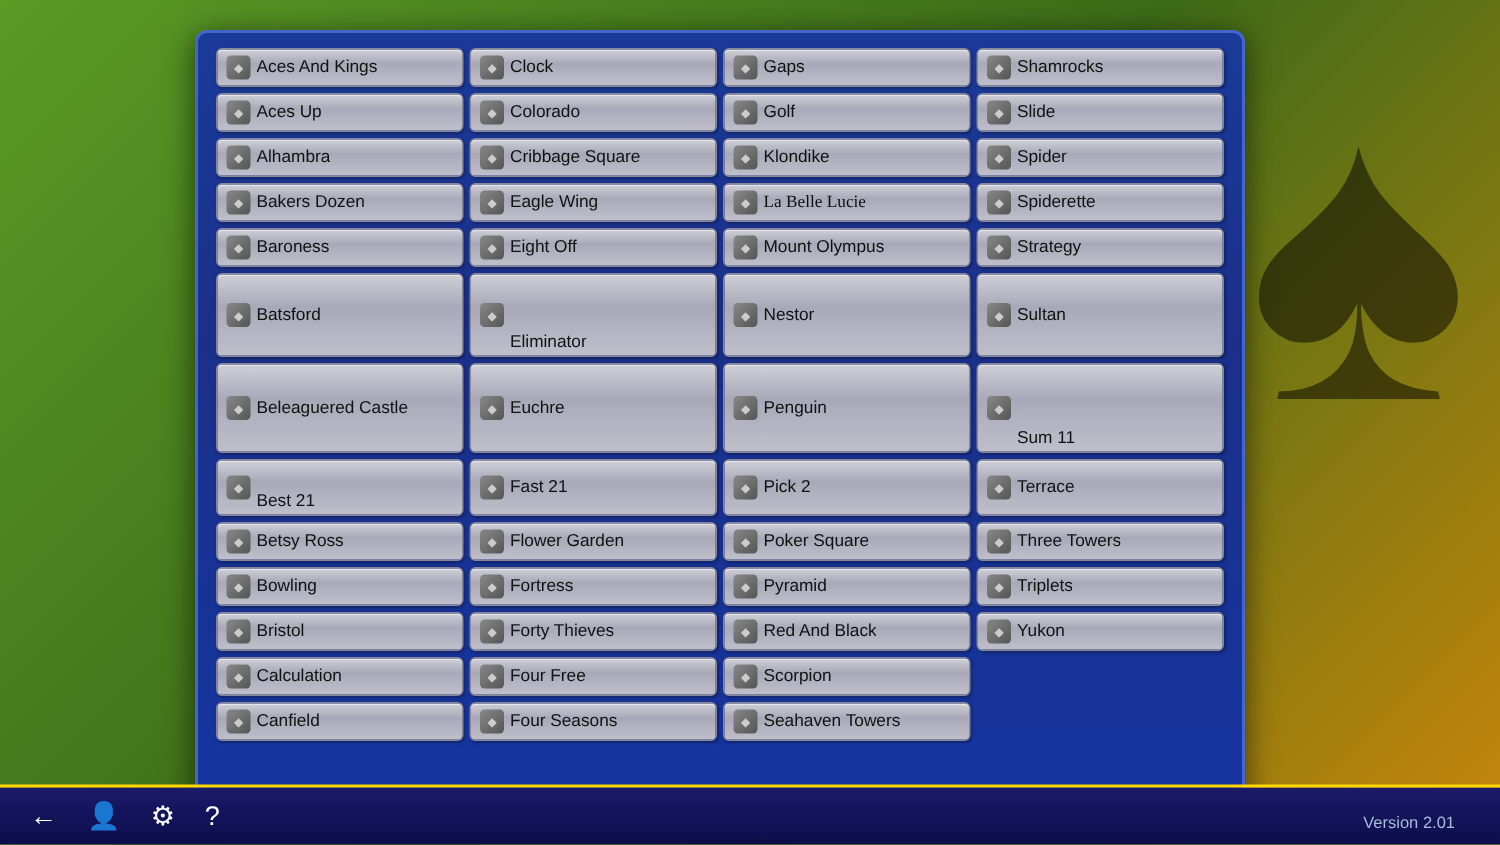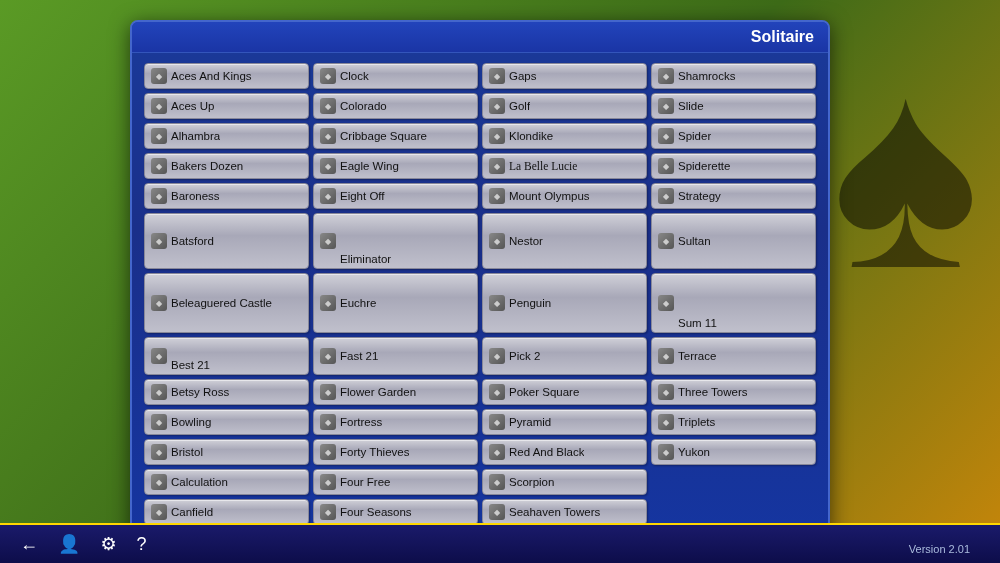--- a/index.html
+++ b/index.html
@@ -105,23 +105,20 @@
       font-size: 11px;
     }
   </style>
 </head>
 <body>
 
 <div class="bg-layer"></div>
 <div class="spade-bg">♠</div>
 
 <div class="main-panel">
-  <div class="panel-title-bar">
-    <span class="panel-title">Solitaire</span>
-  </div>
   <div class="games-grid" id="games-grid">
   <div class="game-btn">
         <div class="game-icon">◆</div>
         <span style="white-space: nowrap; overflow: hidden; text-overflow: ellipsis;">Aces And Kings</span>
       </div>
       <div class="game-btn">
         <div class="game-icon">◆</div>
         <span style="white-space: nowrap; overflow: hidden; text-overflow: ellipsis;">Clock</span>
       </div>
       <div class="game-btn">

